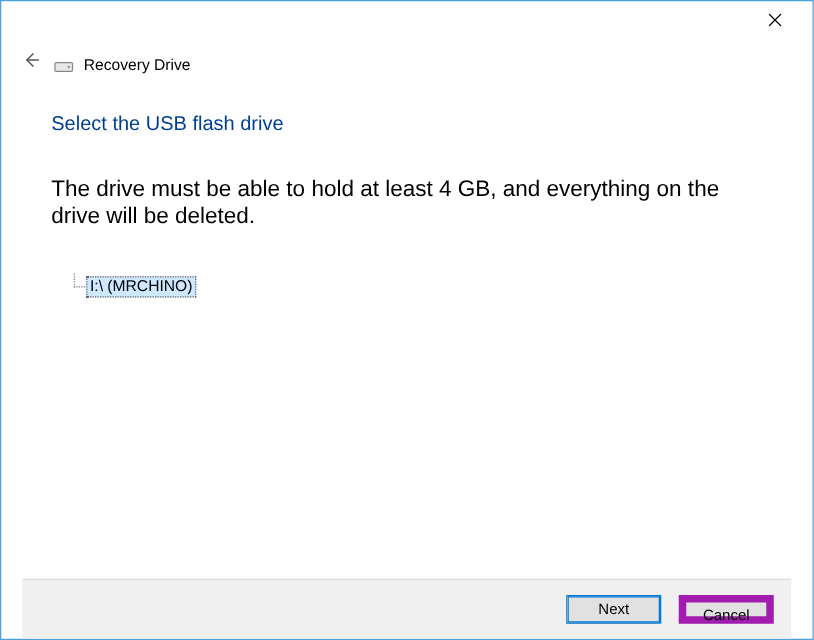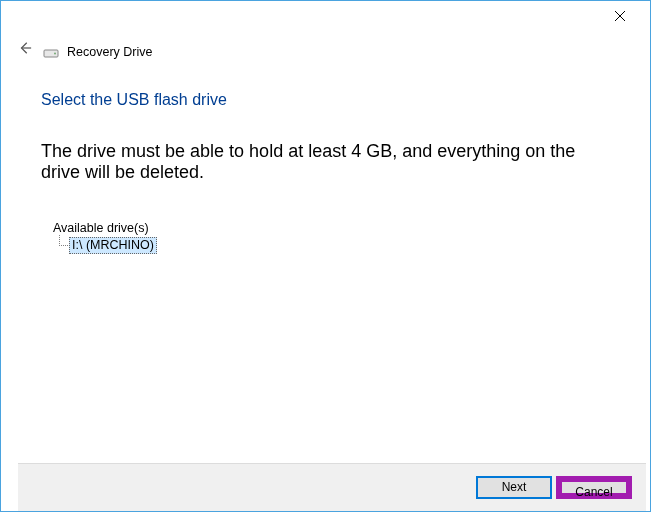--- a/index.html
+++ b/index.html
@@ -105,28 +105,28 @@
       color: #000;
       background: #cde8ff;
       border: 1px dotted #666;
       padding: 0 2px;
       line-height: 15px;
     }
     .footer {
       position: absolute;
       bottom: 0;
       left: 0;
-      right: 4px;
+      right: 17px;
       height: 48px;
       background: #f0f0f0;
       border-top: 1px solid #dcdcdc;
       display: flex;
       justify-content: flex-end;
       align-items: center;
-      gap: 4px;
+      gap: 14px;
       padding-right: 14px;
       margin-left: 17px;
     }
     .btn {
       min-width: 76px;
       height: 23px;
       font-size: 12px;
       font-family: inherit;
       background: #e1e1e1;
       border: 6px solid #a21caf;
@@ -169,21 +169,20 @@
       </svg>
   </span>
   <span class="header-title">Recovery Drive</span>
 </div>
 
 <div class="content">
   <h1 class="page-title">Select the USB flash drive</h1>
   <p class="description">The drive must be able to hold at least 4 GB, and everything on the drive will be deleted.</p>
 
   <div class="tree">
-    <div class="tree-root-label">Available drive(s)</div>
     <div class="tree-child">
       <span class="tree-connector"></span>
       <span class="drive-item">I:\ (MRCHINO)</span>
     </div>
   </div>
 </div>
 
 <div class="footer">
   <button class="btn btn-default">Next</button>
   <button class="btn">Cancel</button>

